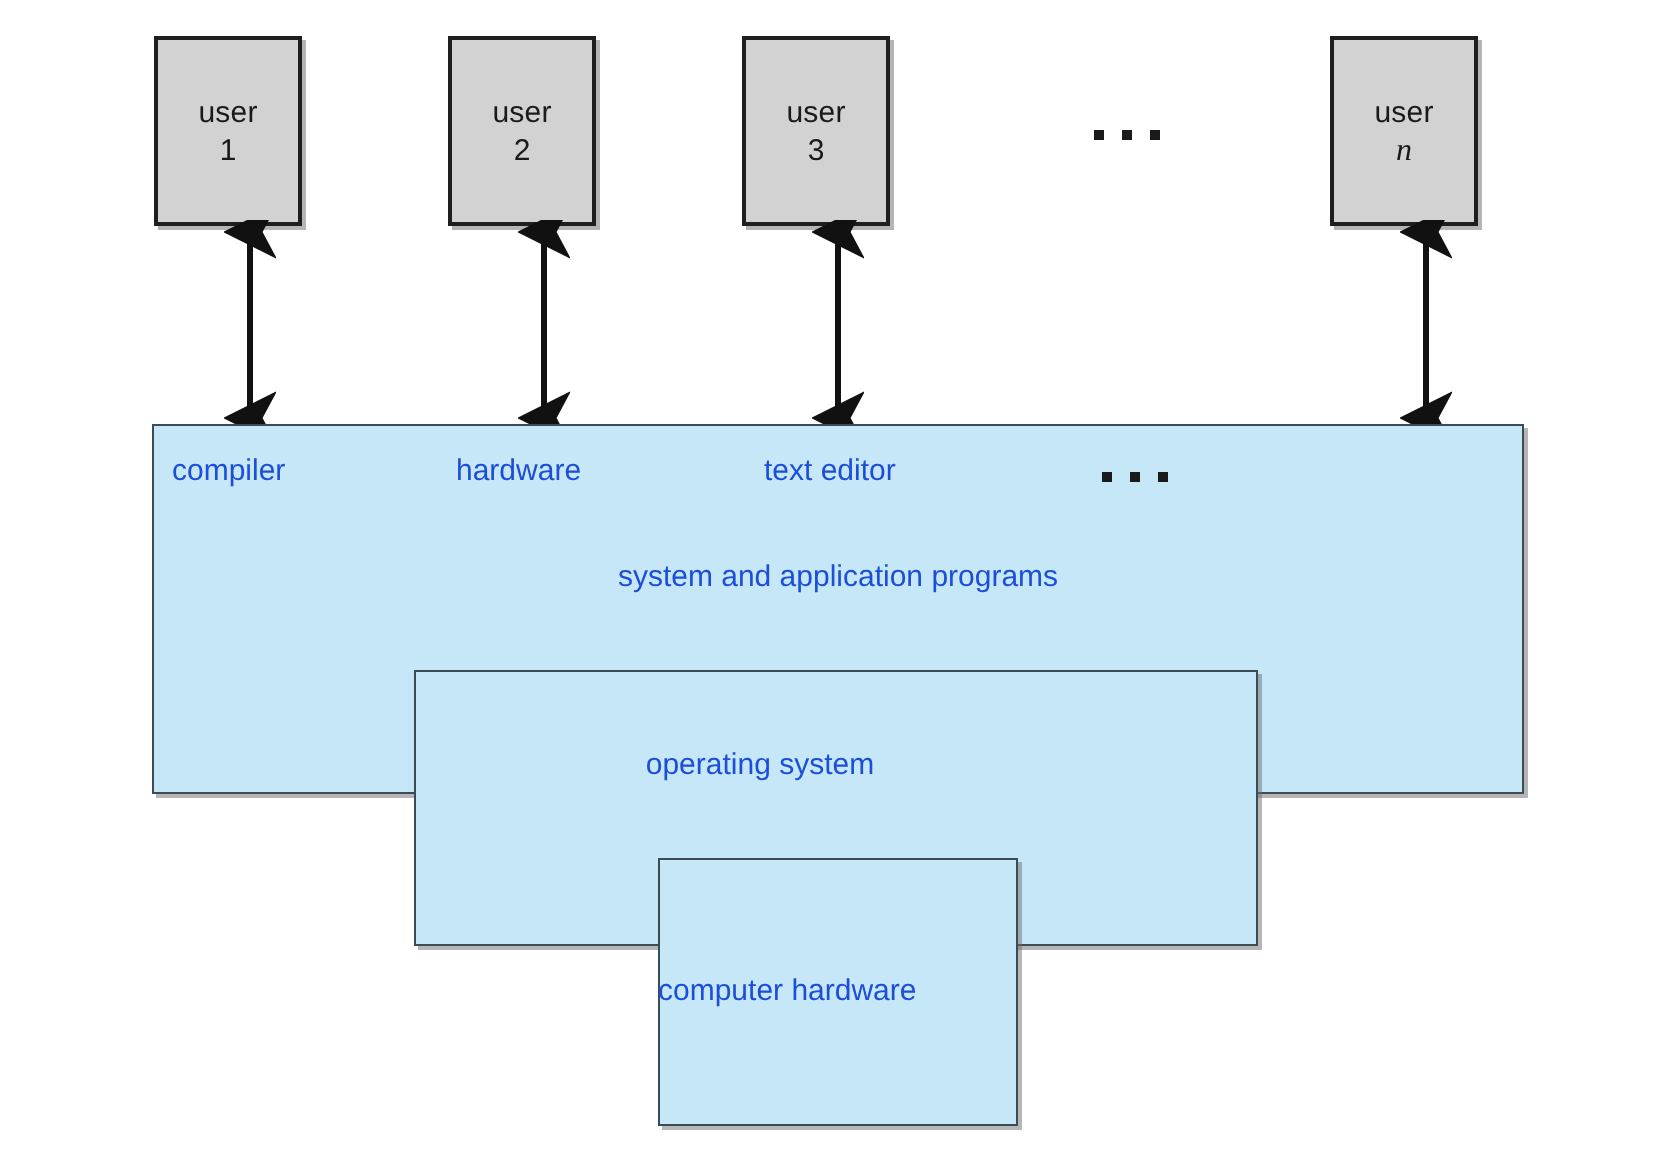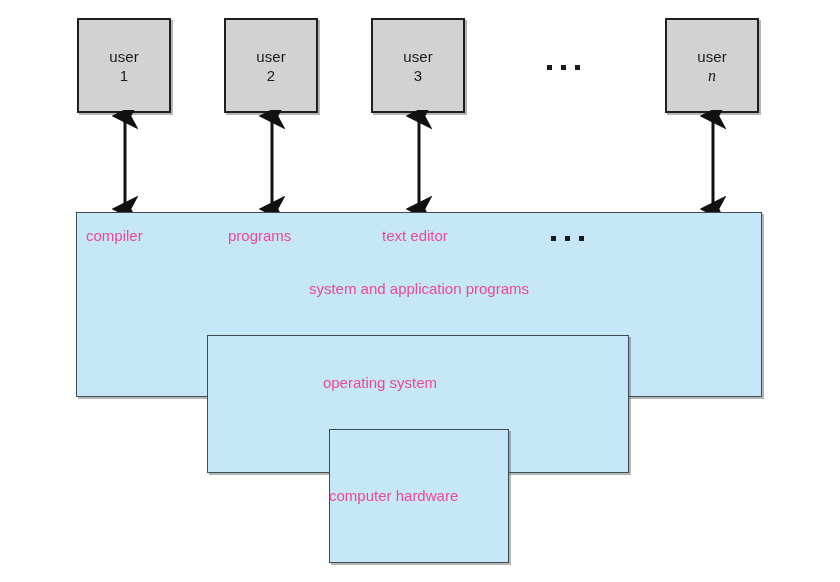--- a/index.html
+++ b/index.html
@@ -21,21 +21,21 @@
   #diagram {
     position: absolute;
     left: 0; top: 0;
     width: 840px;
     height: 582px;
   }
 
   
   .user-box {
     position: absolute;
-    width: 94px;
+    width: 74px;
     height: 95px;
     background: #d2d2d2;
     border: 2px solid #1f1f1f;
     box-sizing: border-box;
     display: flex;
     flex-direction: column;
     align-items: center;
     justify-content: center;
     box-shadow: 2px 2px 0 rgba(120,120,120,0.55);
   }
@@ -99,21 +99,21 @@
     top: 429px;
     width: 180px;
     height: 134px;
   }
 
   
   .band-label {
     position: absolute;
     font-size: 15px;
     line-height: 18px;
-    color: #ec4899;
+    color: #1d4ed8;
     white-space: pre-line;
   }
   #label-compiler   { left: 86px;  top: 227px; }
   #label-assembler  { left: 228px; top: 227px; }
   #label-texteditor { left: 382px; top: 227px; }
   #label-database   { left: 612px; top: 227px; width: 140px; text-align: right; }
   #label-sysapp     { left: 0px;   top: 280px; width: 838px; text-align: center; }
   #label-os         { left: 207px; top: 374px; width: 346px; text-align: center; }
   #label-hardware   { left: 329px; top: 487px; width: 180px; text-align: left; }
 
@@ -171,21 +171,21 @@
     <line x1="13" y1="99" x2="13" y2="6" stroke="#111111" stroke-width="3" marker-start="url(#ahD)" marker-end="url(#ahU)"></line>
   </svg>
 
   <svg class="arrow" style="left:700px; top:110px;" width="26" height="105">
     <line x1="13" y1="99" x2="13" y2="6" stroke="#111111" stroke-width="3" marker-start="url(#ahD)" marker-end="url(#ahU)"></line>
   </svg>
 
   <div class="layer shadowed" id="band-programs"></div>
 
   <div class="band-label" id="label-compiler">compiler</div>
-  <div class="band-label" id="label-assembler">programs</div>
+  <div class="band-label" id="label-assembler">hardware</div>
   <div class="band-label" id="label-texteditor">text editor</div>
 
   <div class="ellipsis ellipsis-band">
     <span class="dot"></span>
     <span class="dot"></span>
     <span class="dot"></span>
   </div>
 
 
   <div class="band-label" id="label-sysapp">system and application programs</div>

